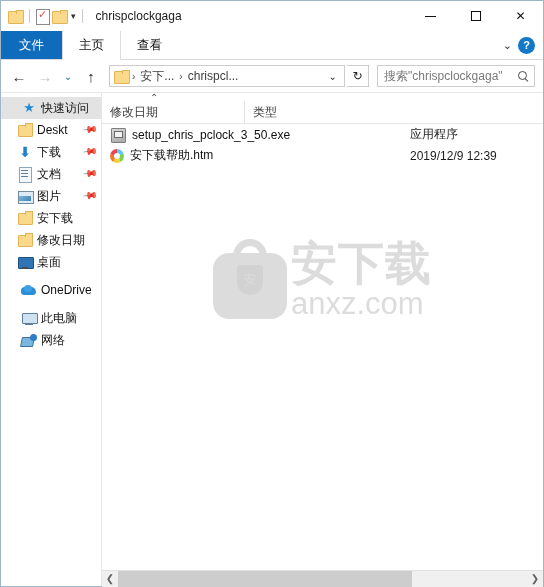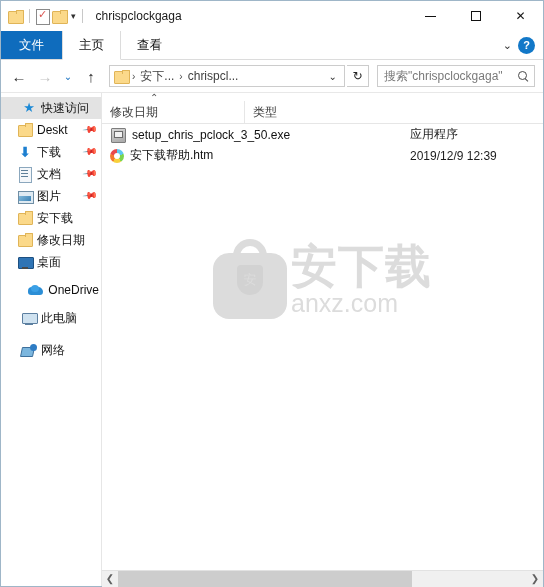--- a/index.html
+++ b/index.html
@@ -365,21 +365,21 @@
     display:flex; align-items:center; justify-content:center;
     font-size: 13px; color:#dcdcdc;
   }
   .wm-text { display:flex; flex-direction:column; line-height:1; }
   .wm-cn {
     font-size: 46px; color:#dcdcdc; font-weight:bold;
     letter-spacing: 1px;
     -webkit-text-stroke: 0px;
   }
   .wm-en {
-    font-size: 25px; color:#dcdcdc;
+    font-size: 31px; color:#dcdcdc;
     letter-spacing: 0px; margin-top: 2px;
   }
 
   
   .hscroll {
     height: 16px; flex:0 0 auto;
     display:flex; align-items:center;
     background:#f0f0f0;
     border-top:1px solid #e2e2e2;
   }
@@ -537,31 +537,31 @@
         <span class="nav-ico ico-folder"></span>
         <span class="nav-label">修改日期</span>
       </div>
 
 
       <div class="nav-item ind-1">
         <span class="nav-ico ico-desktop"></span>
         <span class="nav-label">桌面</span>
       </div>
 
-      <div class="nav-item ind-0" style="margin-top:6px;justify-content:flex-end;">
+      <div class="nav-item ind-0" style="margin-top:6px;">
         <span class="nav-ico ico-onedrive"></span>
         <span class="nav-label">OneDrive</span>
       </div>
 
       <div class="nav-item ind-0" style="margin-top:6px;">
         <span class="nav-ico ico-pc"></span>
         <span class="nav-label">此电脑</span>
       </div>
 
-      <div class="nav-item ind-0" style="margin-top:10px;">
+      <div class="nav-item ind-0" style="margin-top:0;">
         <span class="nav-ico ico-net"></span>
         <span class="nav-label">网络</span>
       </div>
     </div>
 
     <div class="pane">
 
       <div class="pane-topchev">
         <span>⌃</span>
       </div>

